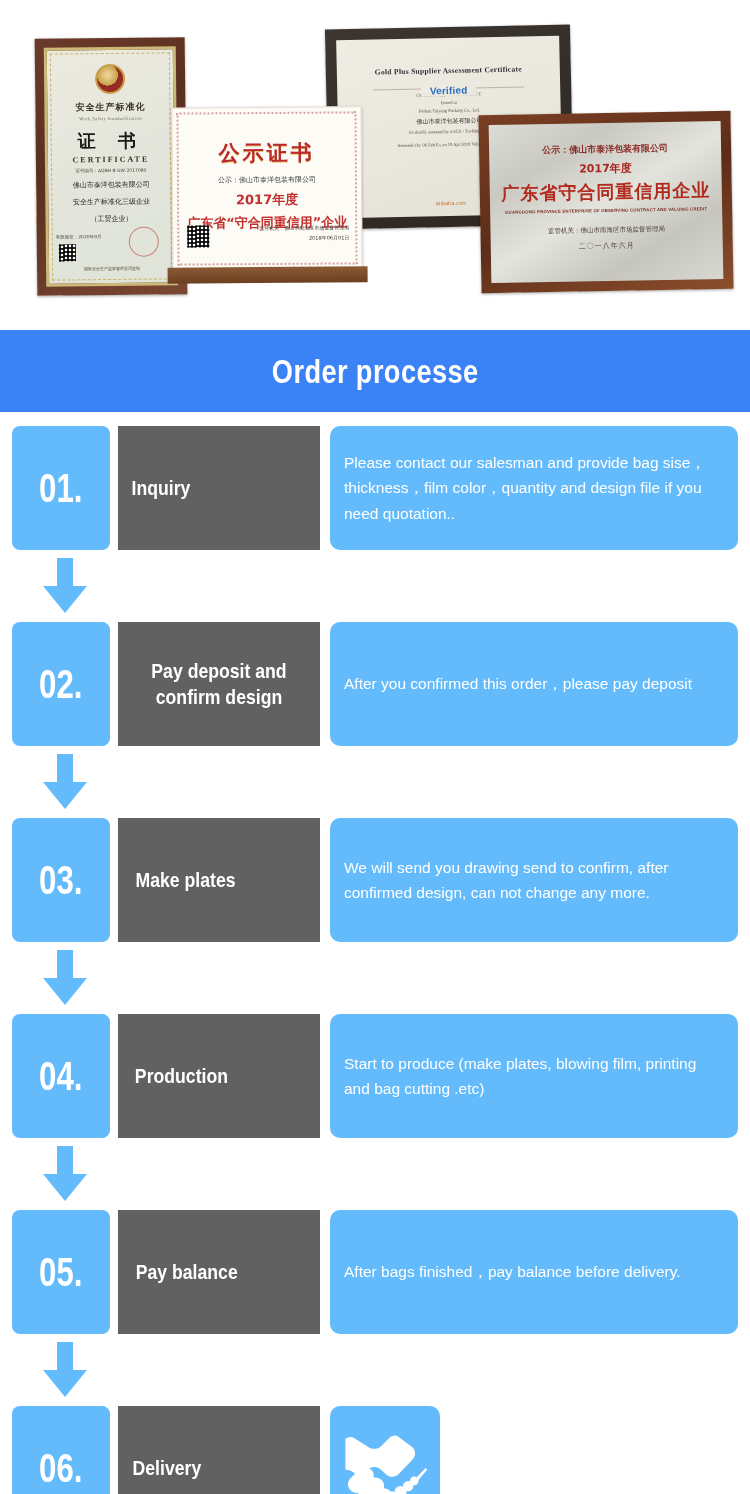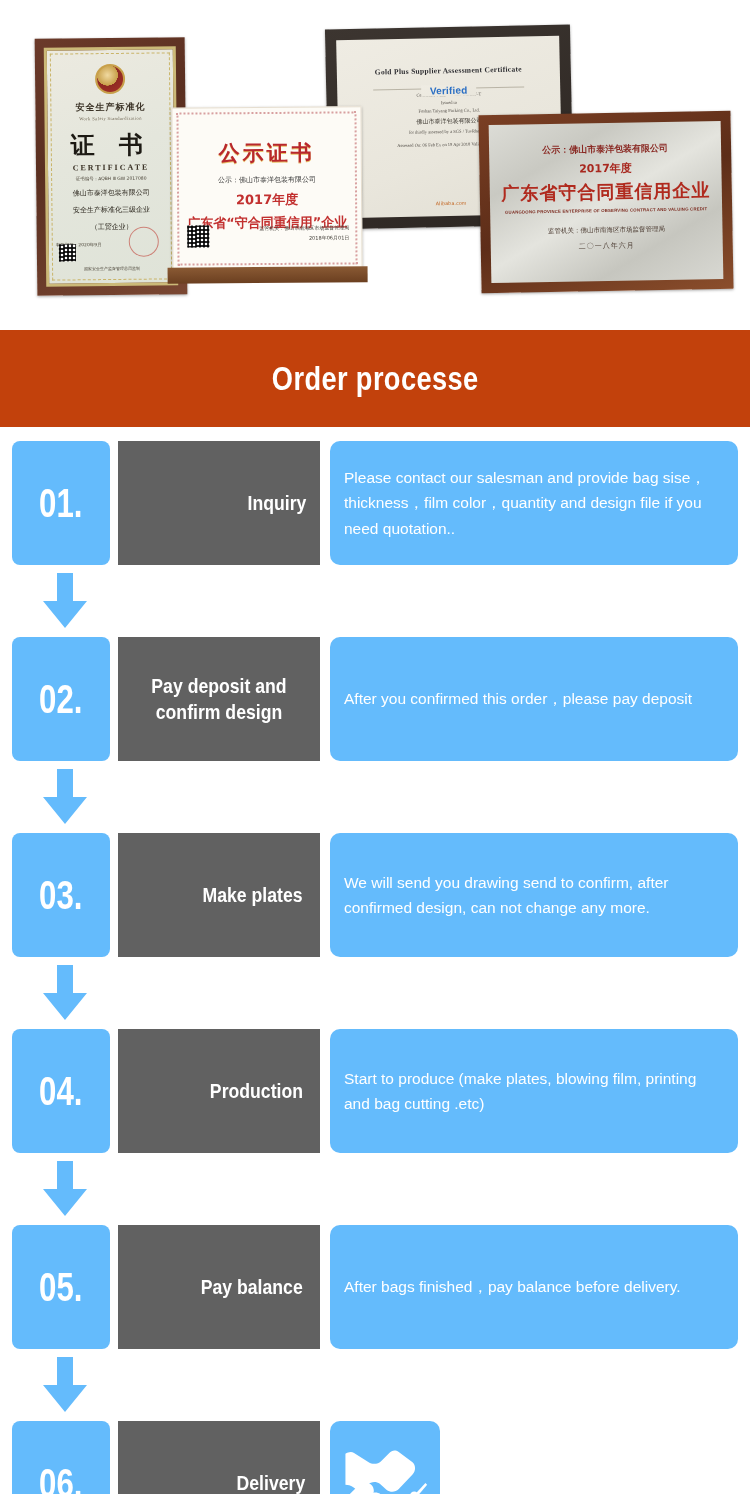--- a/index.html
+++ b/index.html
@@ -64,21 +64,21 @@
     font-family: "DejaVu Sans", sans-serif;
     font-size: 9px; color: #3a3226; letter-spacing: 1px; margin-top: 7px; font-weight: bold;
     white-space: nowrap;
   }
   .cert-1 .en-sub {
     font-family: "Liberation Serif", serif;
     font-size: 4.5px; color: #6d6350; letter-spacing: .4px; margin-top: 2px;
   }
   .cert-1 .big-cn {
     font-family: "DejaVu Sans", sans-serif;
-    font-size: 24px; font-weight: bold; color: #1d1a14; letter-spacing: 8px; margin-top: 8px;
+    font-size: 18px; font-weight: bold; color: #1d1a14; letter-spacing: 8px; margin-top: 8px;
   }
   .cert-1 .cert-word {
     font-family: "Liberation Serif", serif;
     font-size: 8px; color: #3a3226; letter-spacing: 2px; margin-top: 2px; font-weight: bold;
   }
   .cert-1 .tiny-line {
     font-family: "DejaVu Sans", sans-serif;
     font-size: 4.5px; color: #4c463a; margin-top: 4px; white-space: nowrap;
   }
   .cert-1 .row-cn {
@@ -208,22 +208,22 @@
   .c4-l1 { font-family:"DejaVu Sans", sans-serif; font-size:9px; color:#8a2a24; font-weight:bold; white-space:nowrap; }
   .c4-l2 { font-family:"DejaVu Sans", sans-serif; font-size:11px; color:#a8281f; font-weight:bold; margin-top:5px; }
   .c4-l3 { font-family:"DejaVu Sans", sans-serif; font-size:18px; color:#b02a1e; font-weight:bold; margin-top:4px; letter-spacing:1px; white-space:nowrap; }
   .c4-l4 { font-family:"Liberation Sans", sans-serif; font-size:4.3px; color:#7d2d22; font-weight:bold; margin-top:4px; letter-spacing:.2px; white-space:nowrap; }
   .c4-l5 { font-family:"DejaVu Sans", sans-serif; font-size:6.5px; color:#4a3a30; margin-top:13px; white-space:nowrap; }
   .c4-l6 { font-family:"DejaVu Sans", sans-serif; font-size:7px; color:#4a3a30; margin-top:6px; letter-spacing:1px; }
 
   
   .section-header {
     width: 750px;
-    height: 97px;
-    background: #c2410c;
+    height: 82px;
+    background: #3b82f6;
     display: flex;
     align-items: center;
     justify-content: center;
     margin-top: 12px;
   }
   .section-header h1 {
     color: #ffffff;
     font-family: "Liberation Sans Narrow", "Liberation Sans", sans-serif;
     font-size: 34px;
     font-weight: bold;
@@ -256,21 +256,21 @@
   }
   .num-box span { transform: scaleX(.78); display:inline-block; }
 
   .title-box {
     width: 202px;
     flex: 0 0 202px;
     margin-left: 8px;
     background: #616161;
     display: flex;
     align-items: center;
-    justify-content: flex-end;
+    justify-content: flex-start;
     text-align: center;
     color: #ffffff;
     font-family: "Liberation Sans Narrow", "Liberation Sans", sans-serif;
     font-size: 21px;
     font-weight: bold;
     line-height: 1.25;
     padding: 12px 8px;
   }
   .title-box span { transform: scaleX(.84); display:inline-block; }
 

